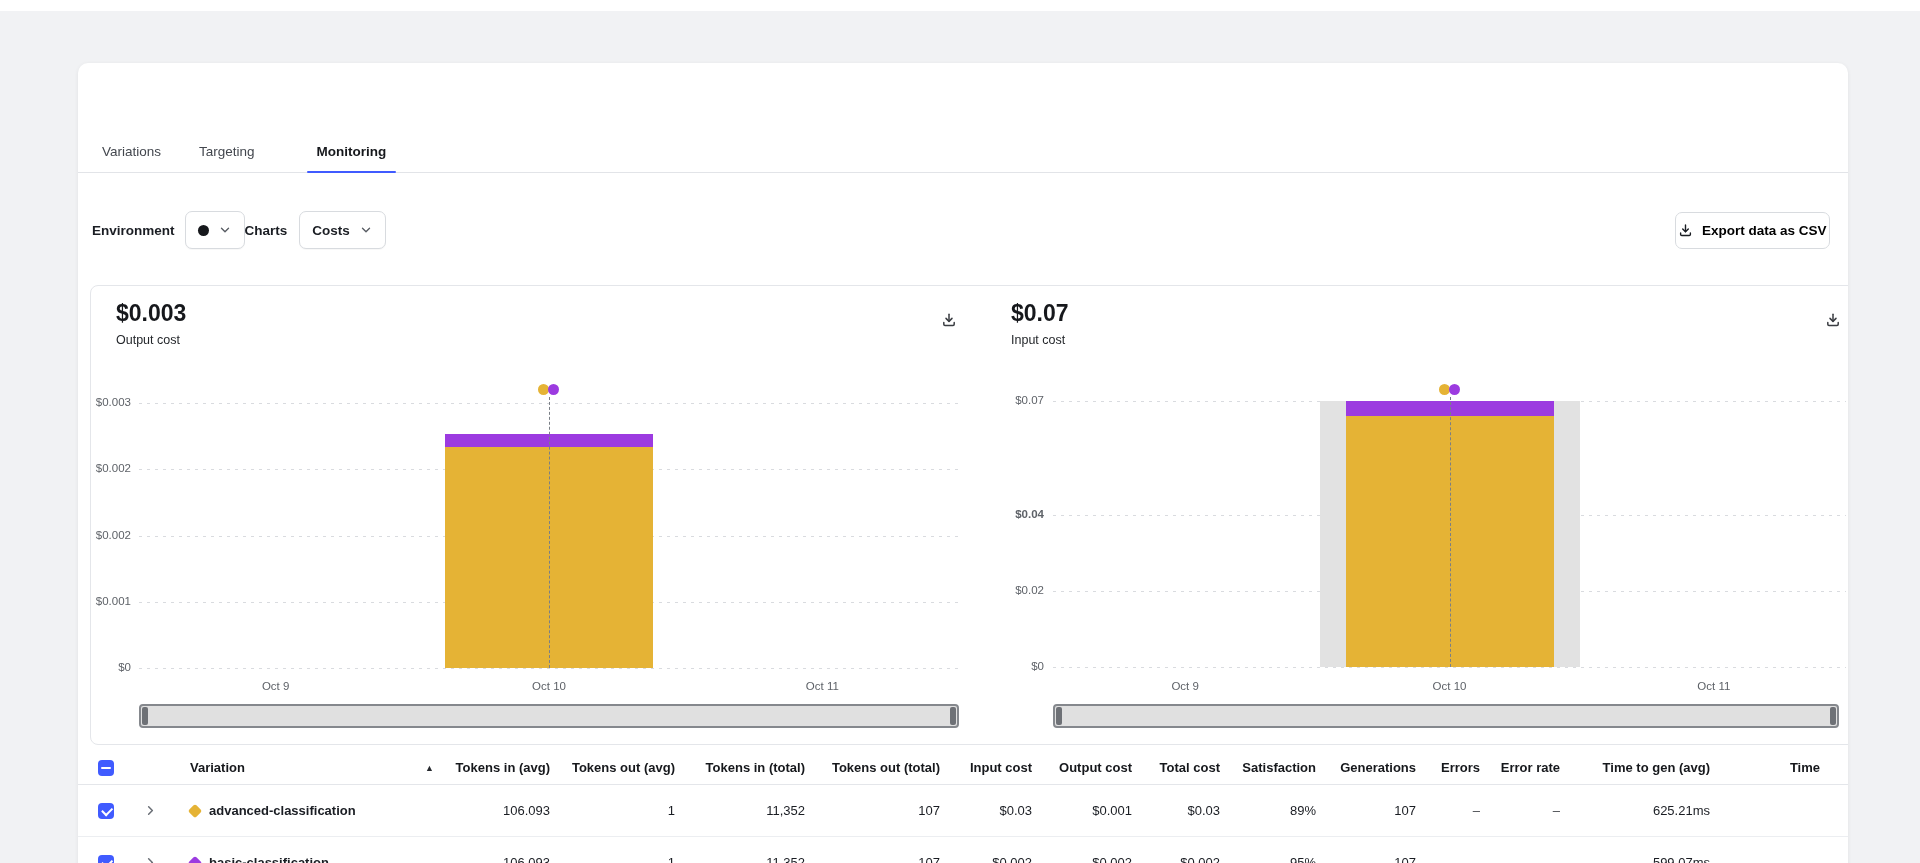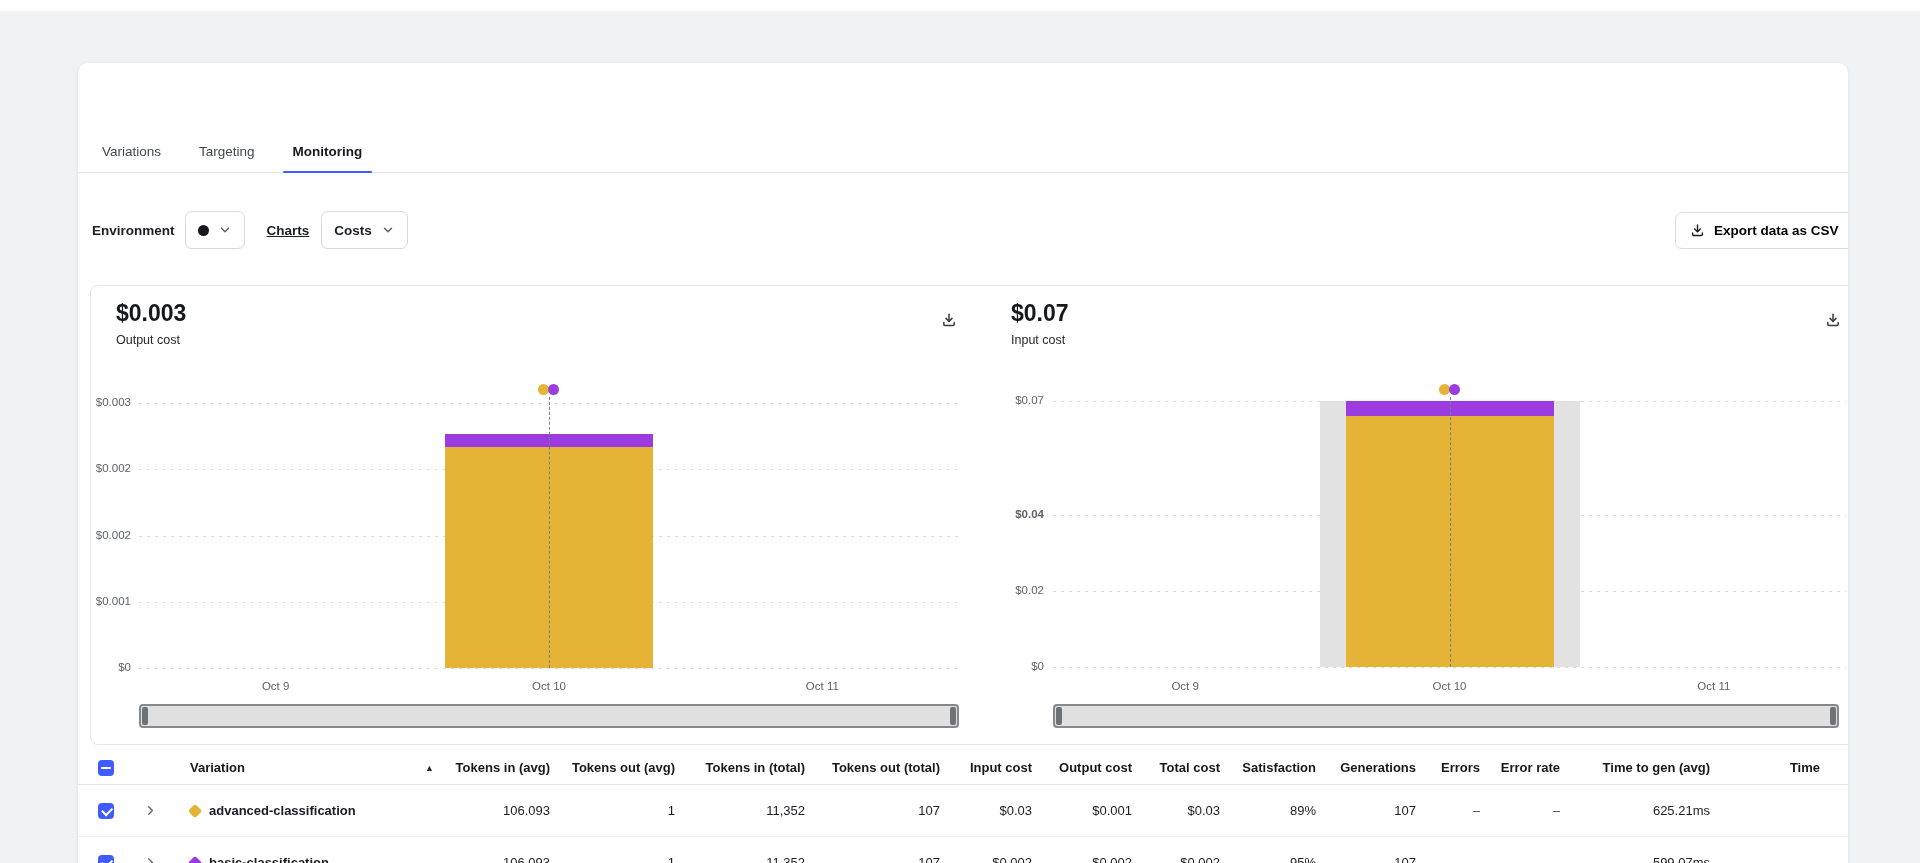--- a/index.html
+++ b/index.html
@@ -13,31 +13,31 @@
 
   
   .breadcrumb { position:absolute; left:22px; top:20px; font-size:17.5px; color:#1A1D23; }
   .breadcrumb .section { font-weight:600; }
   .breadcrumb .sep { font-weight:400; color:#3A3D42; margin:0 7px; }
   .breadcrumb .title { font-weight:700; }
 
   
   .tabs { position:absolute; left:0; top:75px; width:1770px; height:35px; border-bottom:1px solid #E2E4E8; display:flex; padding-left:22px; gap:34px; }
   .tab { font-size:13.5px; color:#43474E; padding:6px 2px 12px; cursor:pointer; position:relative; }
-  .tab.active { color:#16181C; font-weight:700; }
+  .tab.active { color:#16181C; font-weight:700;margin-left:24px; }
   .tab.active::after { content:""; position:absolute; left:-8px; right:-8px; bottom:-1px; height:2.5px; background:#405BFF; border-radius:2px; }
 
   
   .toolbar { position:absolute; left:0; top:147px; width:1770px; height:40px; display:flex; align-items:center; padding-left:14px; }
   .tb-label { font-size:13.5px; font-weight:700; color:#1A1D23; }
   .pill { height:38px; background:#fff; border:1px solid #D8DBDF; border-radius:7px; display:flex; align-items:center; gap:9px; padding:0 12px; font-size:13.5px; font-weight:600; box-shadow:0 1px 1px rgba(0,0,0,.03); cursor:pointer; }
   .env-dot { width:11px; height:11px; border-radius:50%; background:#16181C; }
   .icon { display:inline-flex; align-items:center; justify-content:center; }
   .icon svg { display:block; }
-  .export-btn { position:absolute; left:1597px; top:2px; height:37px; background:#fff; border:1px solid #D8DBDF; border-radius:7px; display:flex; align-items:center; gap:9px; padding:0 14px; font-size:13.5px; font-weight:700; white-space:nowrap; cursor:pointer; }
+  .export-btn { position:absolute; left:1597px; top:2px; height:37px; background:#fff; border:1px solid #D8DBDF; border-radius:7px; display:flex; align-items:center; gap:9px; padding:0 2px; font-size:13.5px; font-weight:700; white-space:nowrap; cursor:pointer; }
 
   
   .charts-panel { position:absolute; left:12px; top:222px; width:1790px; height:460px; border:1px solid #E4E6EA; border-radius:8px; background:#fff; }
   .chart { position:absolute; top:0; height:458px; }
   #chart-0 { left:0; width:877px; }
   #chart-1 { left:877px; width:913px; }
   .chart-headline { position:absolute; font-size:23px; font-weight:700; color:#16181C; }
   .chart-subtitle { position:absolute; font-size:12.5px; font-weight:500; color:#24272B; }
   .dl-btn { position:absolute; width:26px; height:26px; background:transparent; border:none; color:#3A3D42; cursor:pointer; }
   .plot { position:absolute; left:0; top:0; width:100%; height:100%; }
@@ -85,21 +85,21 @@
   <div class="toolbar">
     <span class="tb-label">Environment</span>
     <div class="pill" style="margin-left:10px;">
       <span class="env-dot"></span>
       <span class="icon">
         <svg width="14" height="14" viewBox="0 0 16 16" fill="none">
             <path d="M4 6l4 4 4-4" stroke="#5A5E65" stroke-width="1.6" stroke-linecap="round" stroke-linejoin="round"></path>
           </svg>
       </span>
     </div>
-    <span class="tb-label" style="margin-left:22px;text-decoration:underline;">Charts</span>
+    <span class="tb-label" style="">Charts</span>
     <div class="pill" style="margin-left:12px;">
       <span>Costs</span>
       <span class="icon">
         <svg width="14" height="14" viewBox="0 0 16 16" fill="none">
             <path d="M4 6l4 4 4-4" stroke="#5A5E65" stroke-width="1.6" stroke-linecap="round" stroke-linejoin="round"></path>
           </svg>
       </span>
     </div>
     <button class="export-btn">
       <span class="icon">

